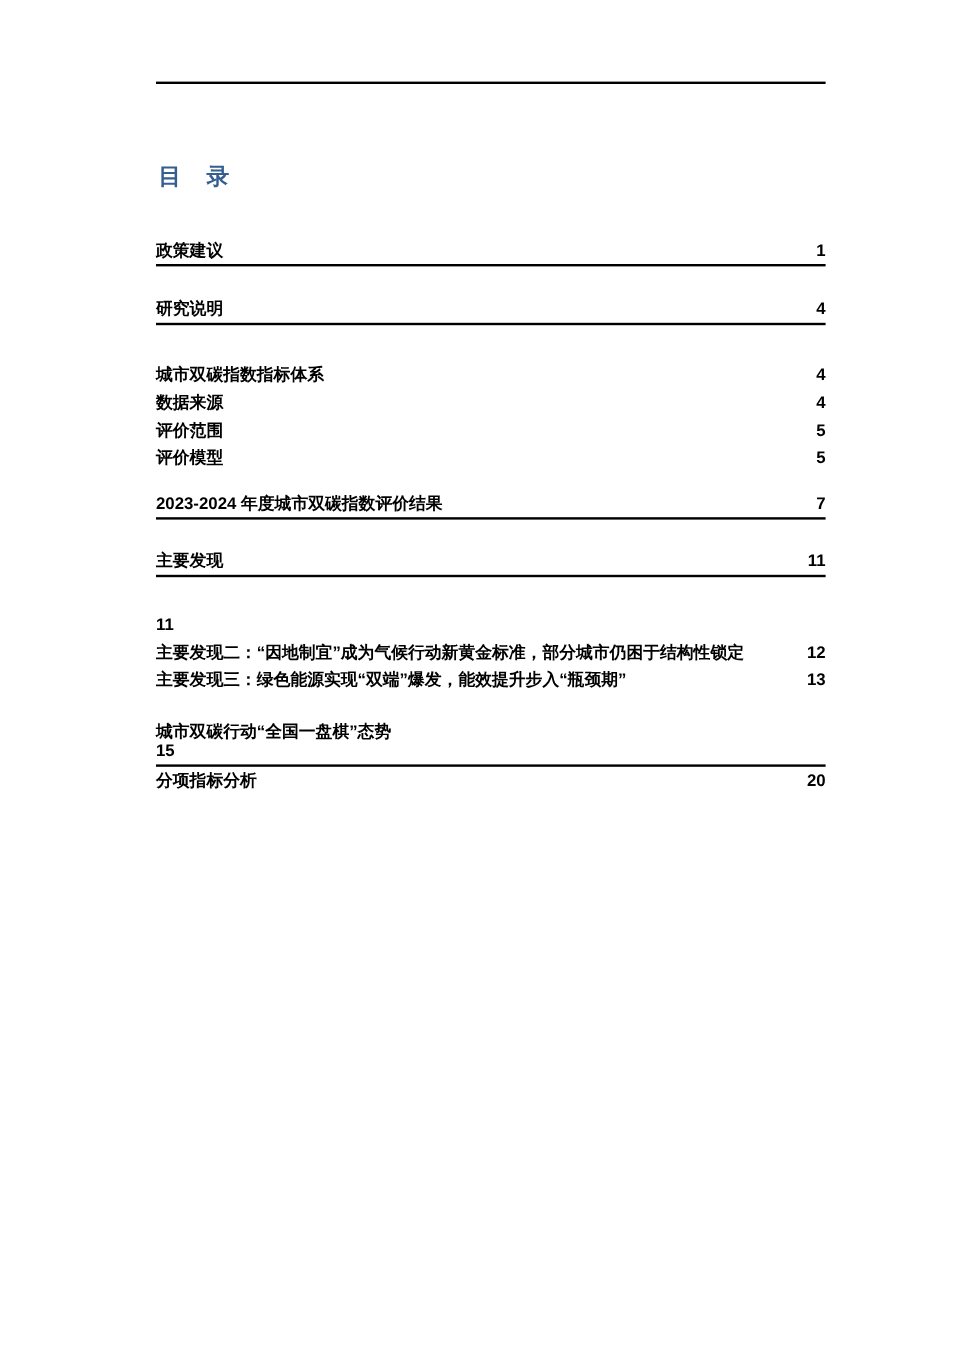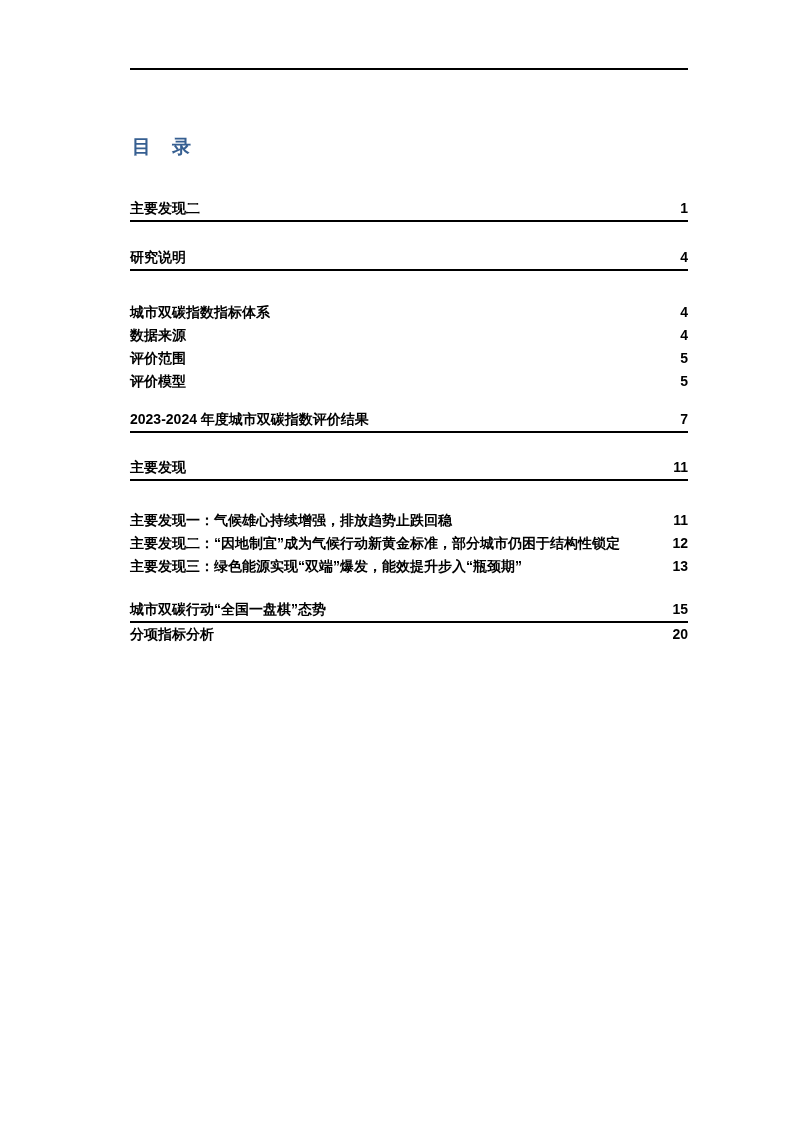--- a/index.html
+++ b/index.html
@@ -45,39 +45,39 @@
     line-height: 23px;
   }
   .toc-row.chapter {
     line-height: 16px;
     padding-bottom: 4px;
     border-bottom: 2px solid #000000;
   }
   .toc-title { text-align: left; padding-right: 12px; }
   .toc-page  { text-align: right; white-space: nowrap; }
   .mt18 { margin-top: 18px; }
-  .mt23 { margin-top: 23px; }
+  .mt23 { margin-top: 23px; flex-direction: column; }
   .mt26 { margin-top: 26px; }
   .mt27 { margin-top: 27px; }
   .mt28 { margin-top: 28px; }
   .mt30 { margin-top: 30px; }
 </style>
 </head>
 <body>
 
 <div class="page">
 
   <div class="header-rule"></div>
 
   <div class="toc-heading">目　录</div>
 
   <div class="toc">
 
     <div class="toc-row chapter">
-      <span class="toc-title">主要发现二</span>
+      <span class="toc-title">政策建议</span>
       <span class="toc-page">1</span>
     </div>
 
     <div class="toc-row chapter mt27">
       <span class="toc-title">研究说明</span>
       <span class="toc-page">4</span>
     </div>
 
     <div class="toc-row sub mt30">
       <span class="toc-title">城市双碳指数指标体系</span>
@@ -103,21 +103,20 @@
       <span class="toc-title">2023-2024 年度城市双碳指数评价结果</span>
       <span class="toc-page">7</span>
     </div>
 
     <div class="toc-row chapter mt26">
       <span class="toc-title">主要发现</span>
       <span class="toc-page">11</span>
     </div>
 
     <div class="toc-row sub mt28">
-      <span class="toc-title">主要发现一：气候雄心持续增强，排放趋势止跌回稳</span>
       <span class="toc-page">11</span>
     </div>
 
     <div class="toc-row sub">
       <span class="toc-title">主要发现二：“因地制宜”成为气候行动新黄金标准，部分城市仍困于结构性锁定</span>
       <span class="toc-page">12</span>
     </div>
 
     <div class="toc-row sub">
       <span class="toc-title">主要发现三：绿色能源实现“双端”爆发，能效提升步入“瓶颈期”</span>

